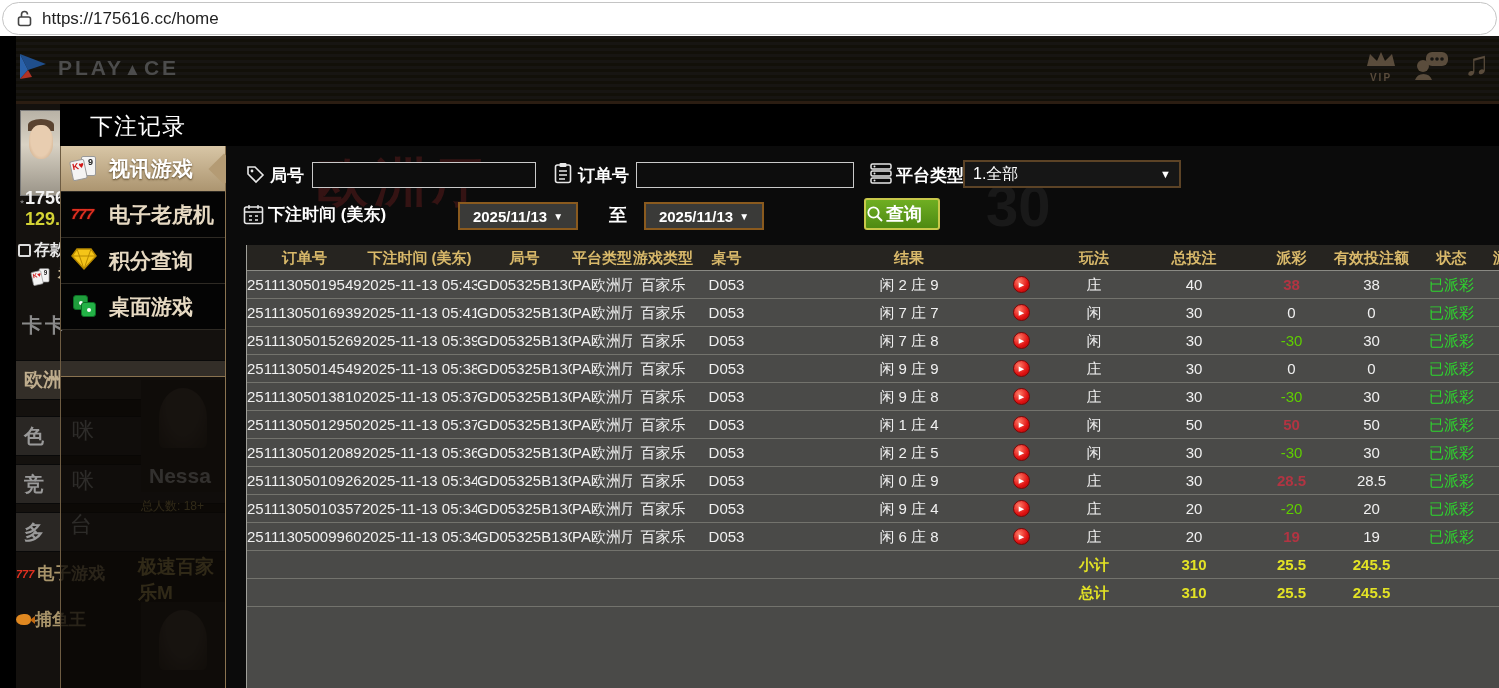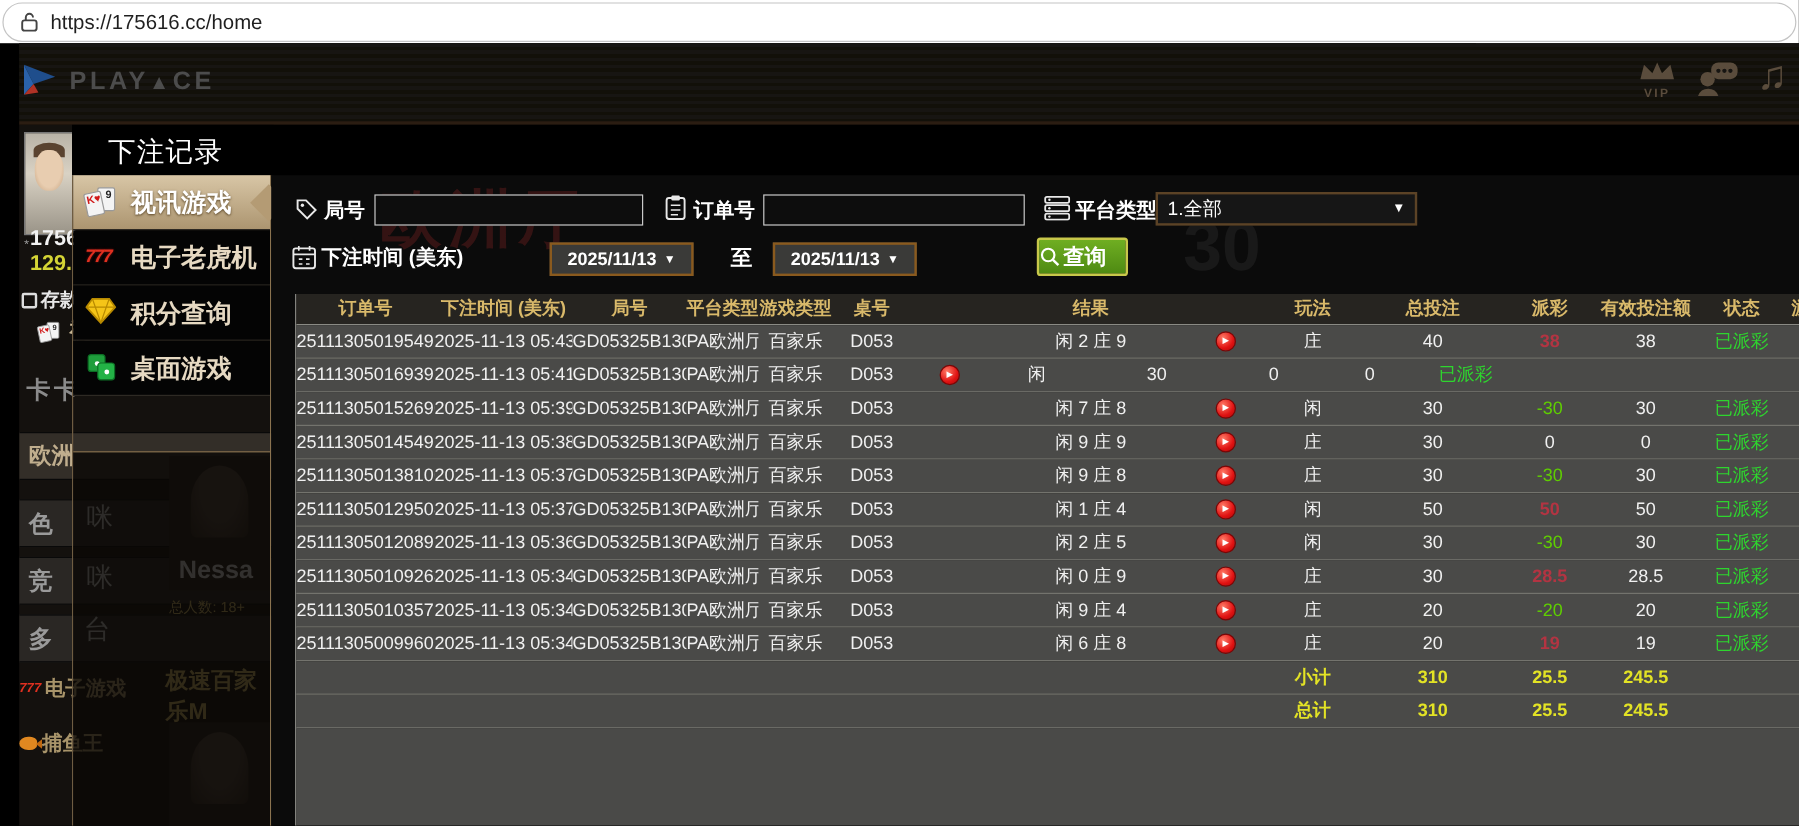--- a/index.html
+++ b/index.html
@@ -370,20 +370,21 @@
             <span class="c12 status-ok">已派彩</span>
             <span class="c13"></span>
           </div>
           <div class="t-row">
             <span class="c0">251113050169399</span>
             <span class="c1">2025-11-13 05:41:06</span>
             <span class="c2">GD05325B130LZ</span>
             <span class="c3">PA欧洲厅</span>
             <span class="c4">百家乐</span>
             <span class="c5">D053</span>
+            <span class="c6">闲 7 庄 7</span>
             <span class="c7">
               <div class="play-btn">▶</div>
             </span>
             <span class="c8">闲</span>
             <span class="c9">30</span>
             <span class="c10">0</span>
             <span class="c11">0</span>
             <span class="c12 status-ok">已派彩</span>
             <span class="c13"></span>
           </div>

